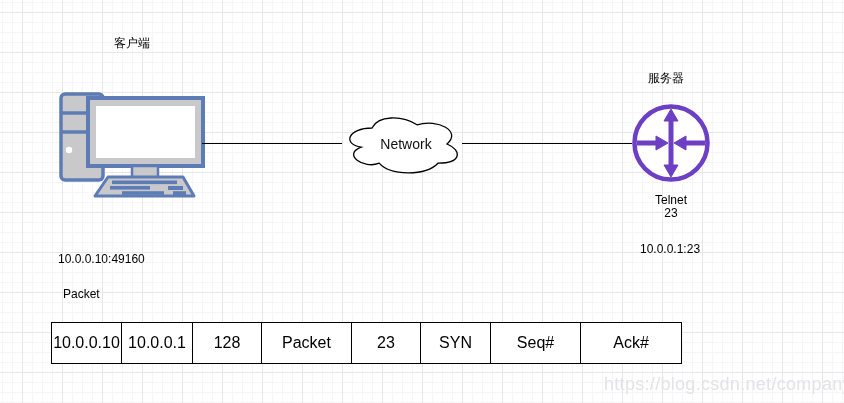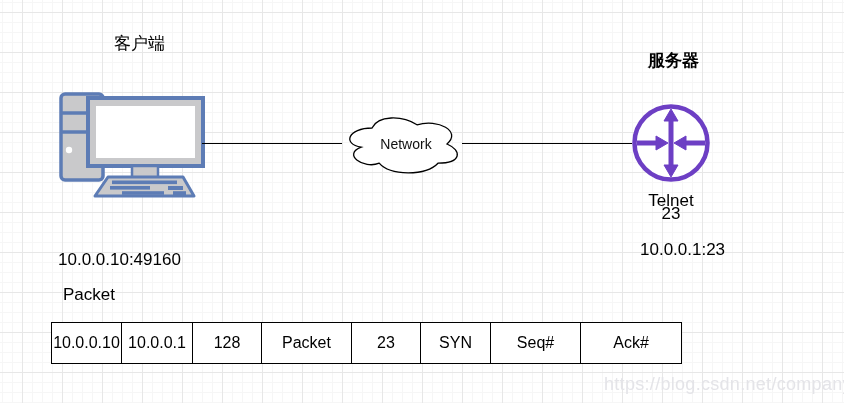--- a/index.html
+++ b/index.html
@@ -15,21 +15,21 @@
     background-color:#ffffff;
     background-image:
       linear-gradient(#e7e7e7 1px, transparent 1px),
       linear-gradient(90deg, #e7e7e7 1px, transparent 1px),
       linear-gradient(#f6f6f6 1px, transparent 1px),
       linear-gradient(90deg, #f6f6f6 1px, transparent 1px);
     background-size:40px 40px,40px 40px,10px 10px,10px 10px;
     background-position:22px 12px,22px 12px,2px 2px,2px 2px;
   }
   .abs{position:absolute;}
-  .lbl{font-size:17px;color:#000;white-space:nowrap;line-height:13px;}
+  .lbl{font-size:12px;color:#000;white-space:nowrap;line-height:13px;}
   .wire{position:absolute;height:0;border-top:1px solid #000;}
   .node-caption{text-align:center;}
   .pkt-table{
     position:absolute;left:51px;top:322px;height:42px;
     display:flex;flex-direction:row;align-items:stretch;
     border:1.6px solid #000;background:#fff;
   }
   .pkt-cell{
     display:flex;align-items:center;justify-content:center;
     font-size:16px;color:#000;border-right:1.6px solid #000;
@@ -76,21 +76,21 @@
 
   <div class="wire" style="left:202px;top:143px;width:140px;"></div>
 
   <svg class="abs" style="left:342px;top:112px;" width="120" height="64" viewBox="0 0 120 64">
     <path d="M 30,16 C 6,16 0,32 19.2,35.2 C 0,42.2 21.6,57.6 37.2,51.2 C 48,64 84,64 96,51.2 C 120,51.2 120,38.4 105,32 C 120,19.2 96,6.4 75,12.8 C 60,3.2 36,3.2 30,16 Z" fill="#ffffff" stroke="#000000" stroke-width="1.3"></path>
   </svg>
   <div class="cloud-label">Network</div>
 
   <div class="wire" style="left:462px;top:143px;width:170px;"></div>
 
-  <div class="abs lbl" style="left:648px;top:54px;font-weight:bold;">服务器</div>
+  <div class="abs lbl" style="left:648px;top:72px;">服务器</div>
 
   <svg class="abs" style="left:631px;top:103px;" width="80" height="80" viewBox="0 0 80 80">
     <circle cx="40" cy="40" r="36.5" fill="#ffffff" stroke="var(--router-purple)" stroke-width="4.5"></circle>
     <g fill="var(--router-purple)" stroke="var(--router-purple)">
       <line x1="40" y1="16" x2="40" y2="64" stroke-width="5"></line>
       <polygon points="40,6 33,18 47,18" stroke-width="1"></polygon>
       <polygon points="40,74 33,62 47,62" stroke-width="1"></polygon>
       <line x1="6" y1="40" x2="26" y2="40" stroke-width="5"></line>
       <polygon points="37,40 25,33 25,47" stroke-width="1"></polygon>
       <line x1="74" y1="40" x2="54" y2="40" stroke-width="5"></line>

